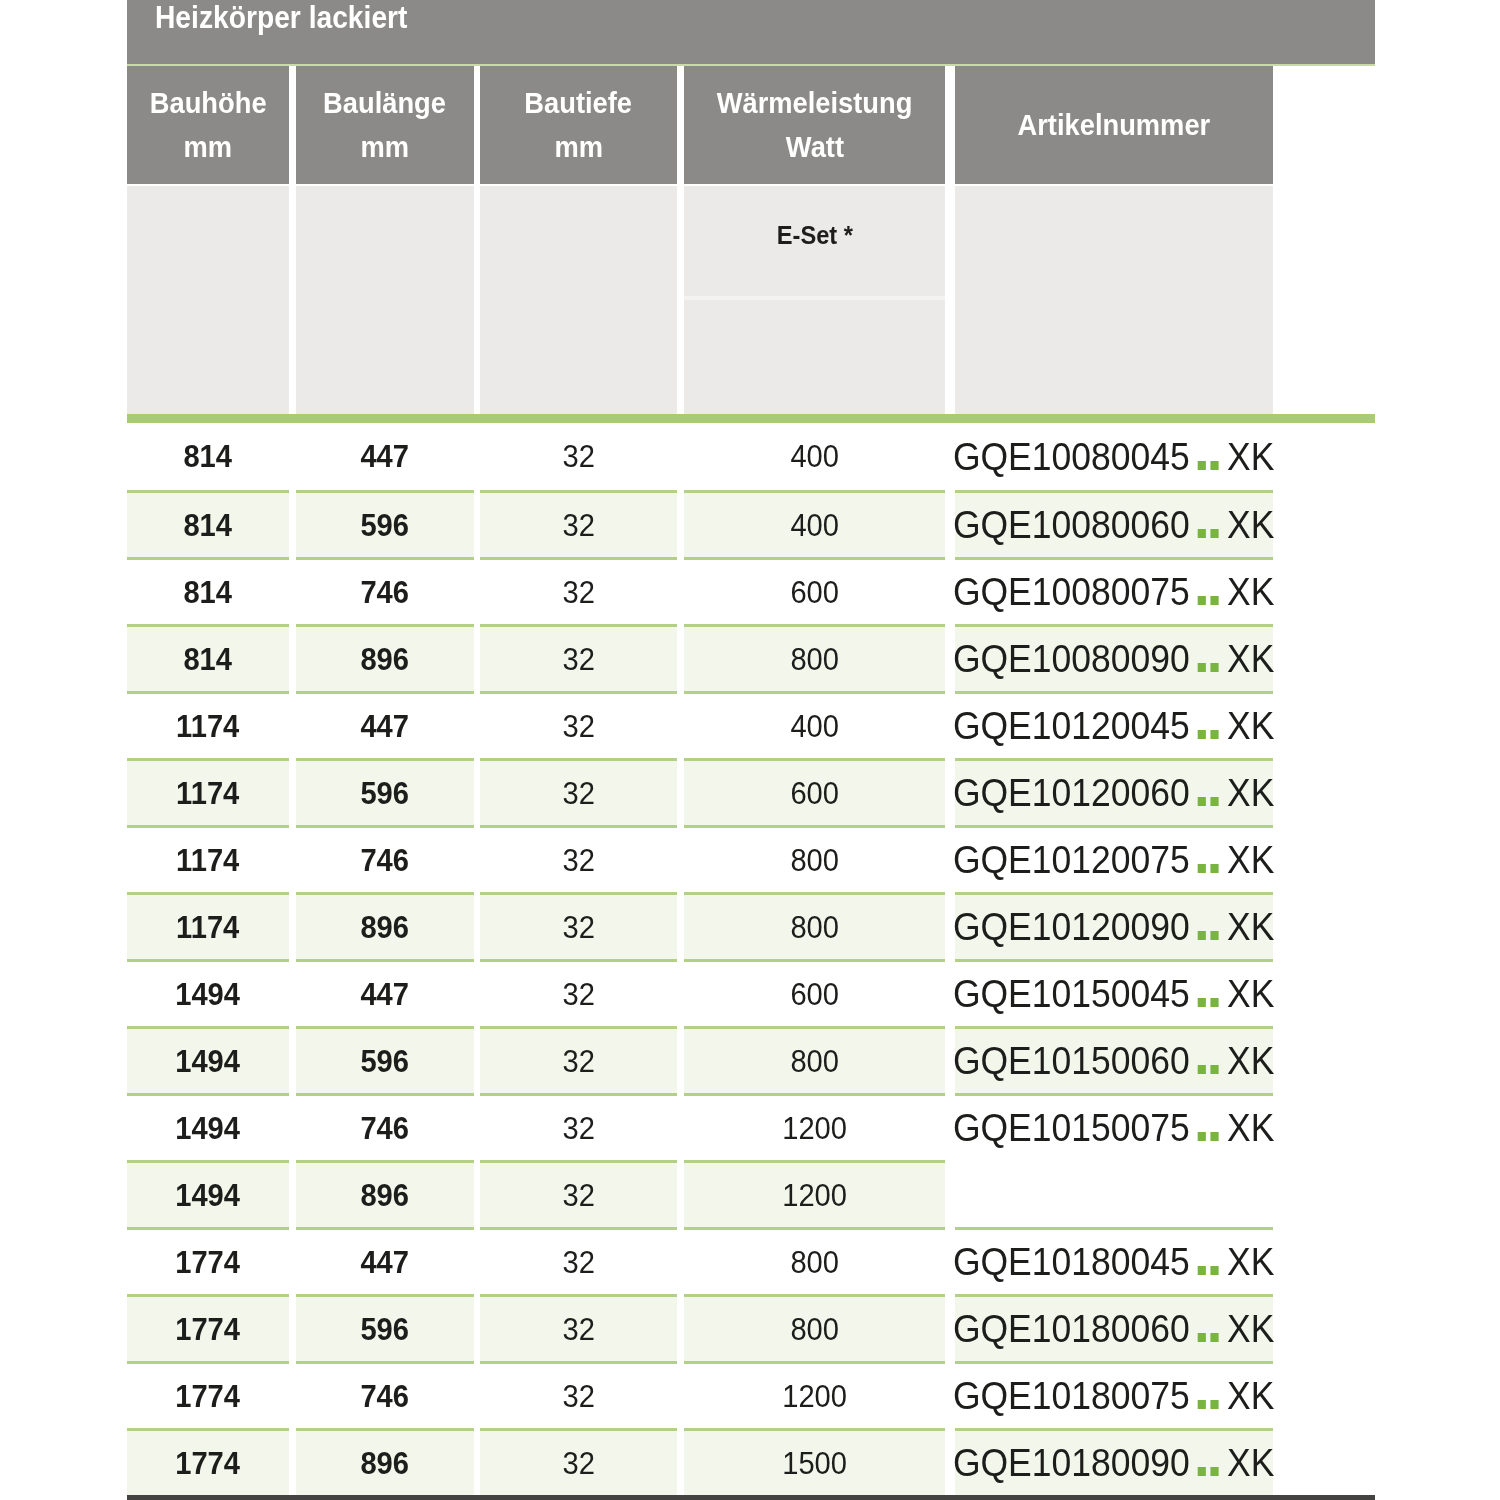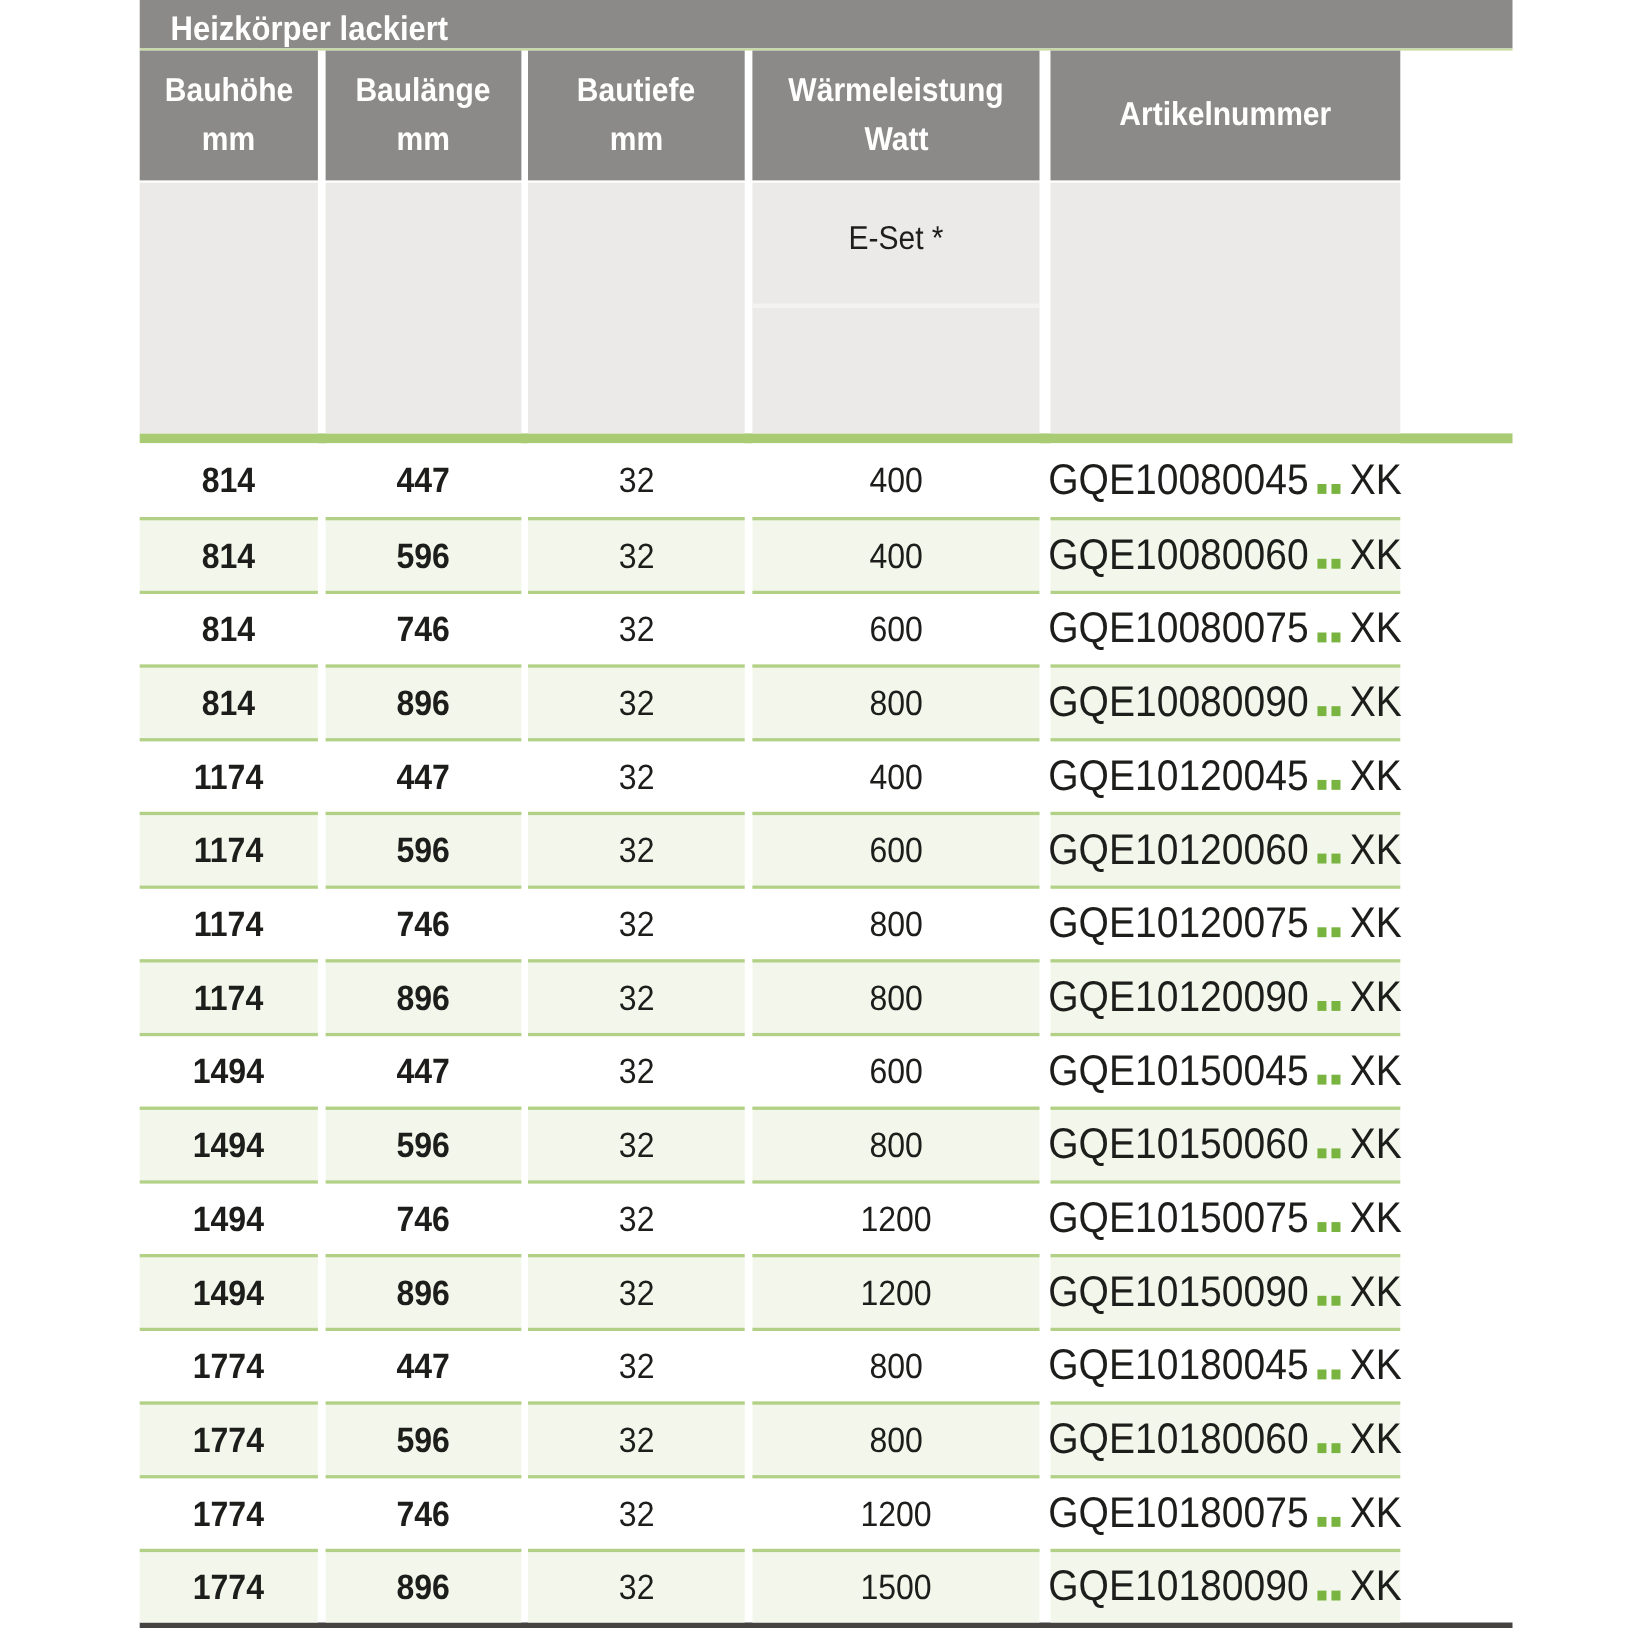--- a/index.html
+++ b/index.html
@@ -18,22 +18,22 @@
     width: 1500px; height: 1500px;
     background: #ffffff;
     font-family: "Liberation Sans", "DejaVu Sans", sans-serif;
     color: var(--text-dark);
     position: relative;
     overflow: hidden;
   }
   .tablewrap { position: absolute; left: 127px; top: 0; width: 1248px; }
 
   .titlebar {
-    height: 44px; background: var(--header-gray);
-    display: flex; align-items: flex-end;
+    height: 64px; background: var(--header-gray);
+    display: flex; align-items: flex-start;
     padding-left: 28px; box-sizing: border-box;
   }
   .titlebar .cond { color: #ffffff; font-weight: bold; font-size: 31px; transform-origin: left center; }
   .titleline { height: 2px; background: var(--title-line); }
 
   .trow { display: flex; }
   .cell { box-sizing: border-box; }
   .c1 { width: 162px; margin-right: 7px; }
   .c2 { width: 178px; margin-right: 6px; }
   .c3 { width: 197px; margin-right: 7px; }
@@ -46,21 +46,21 @@
     font-weight: bold; font-size: 30px;
     display: flex; flex-direction: column;
     align-items: center; justify-content: center; gap: 10px;
   }
   .gap2 { height: 2px; }
 
   .subrow { height: 228px; }
   .subrow .cell { background: var(--subheader-gray); position: relative; }
   .eset {
     position: absolute; top: 34px; left: 0; right: 0;
-    text-align: center; font-size: 30px; color: var(--text-dark);
+    text-align: center; font-size: 26px; color: var(--text-dark); font-weight: bold;
   }
   .eset-divider { position: absolute; top: 110px; left: 0; right: 0; height: 4px; background: #f4f3f1; }
 
   .greenbar { height: 9px; background: var(--green-bar); }
 
   .drow { height: 67px; }
   .drow .cell {
     display: flex; align-items: center; justify-content: center;
     font-size: 32px; height: 100%; background: #ffffff;
   }
@@ -357,25 +357,20 @@
         </div>
     <div class="cell c2 boldcell">
           <span class="cond val">896</span>
         </div>
     <div class="cell c3">
           <span class="cond val">32</span>
         </div>
     <div class="cell c4">
           <span class="cond val">1200</span>
         </div>
-    <div class="cell c5">
-      <span class="cond">
-        <span class="art-prefix">GQE10150090</span><span class="dot d1"></span><span class="dot d2"></span><span class="art-suffix">XK</span>
-      </span>
-    </div>
   </div>
 
   <div class="trow drow">
     <div class="cell c1 boldcell">
           <span class="cond val">1774</span>
         </div>
     <div class="cell c2 boldcell">
           <span class="cond val">447</span>
         </div>
     <div class="cell c3">

